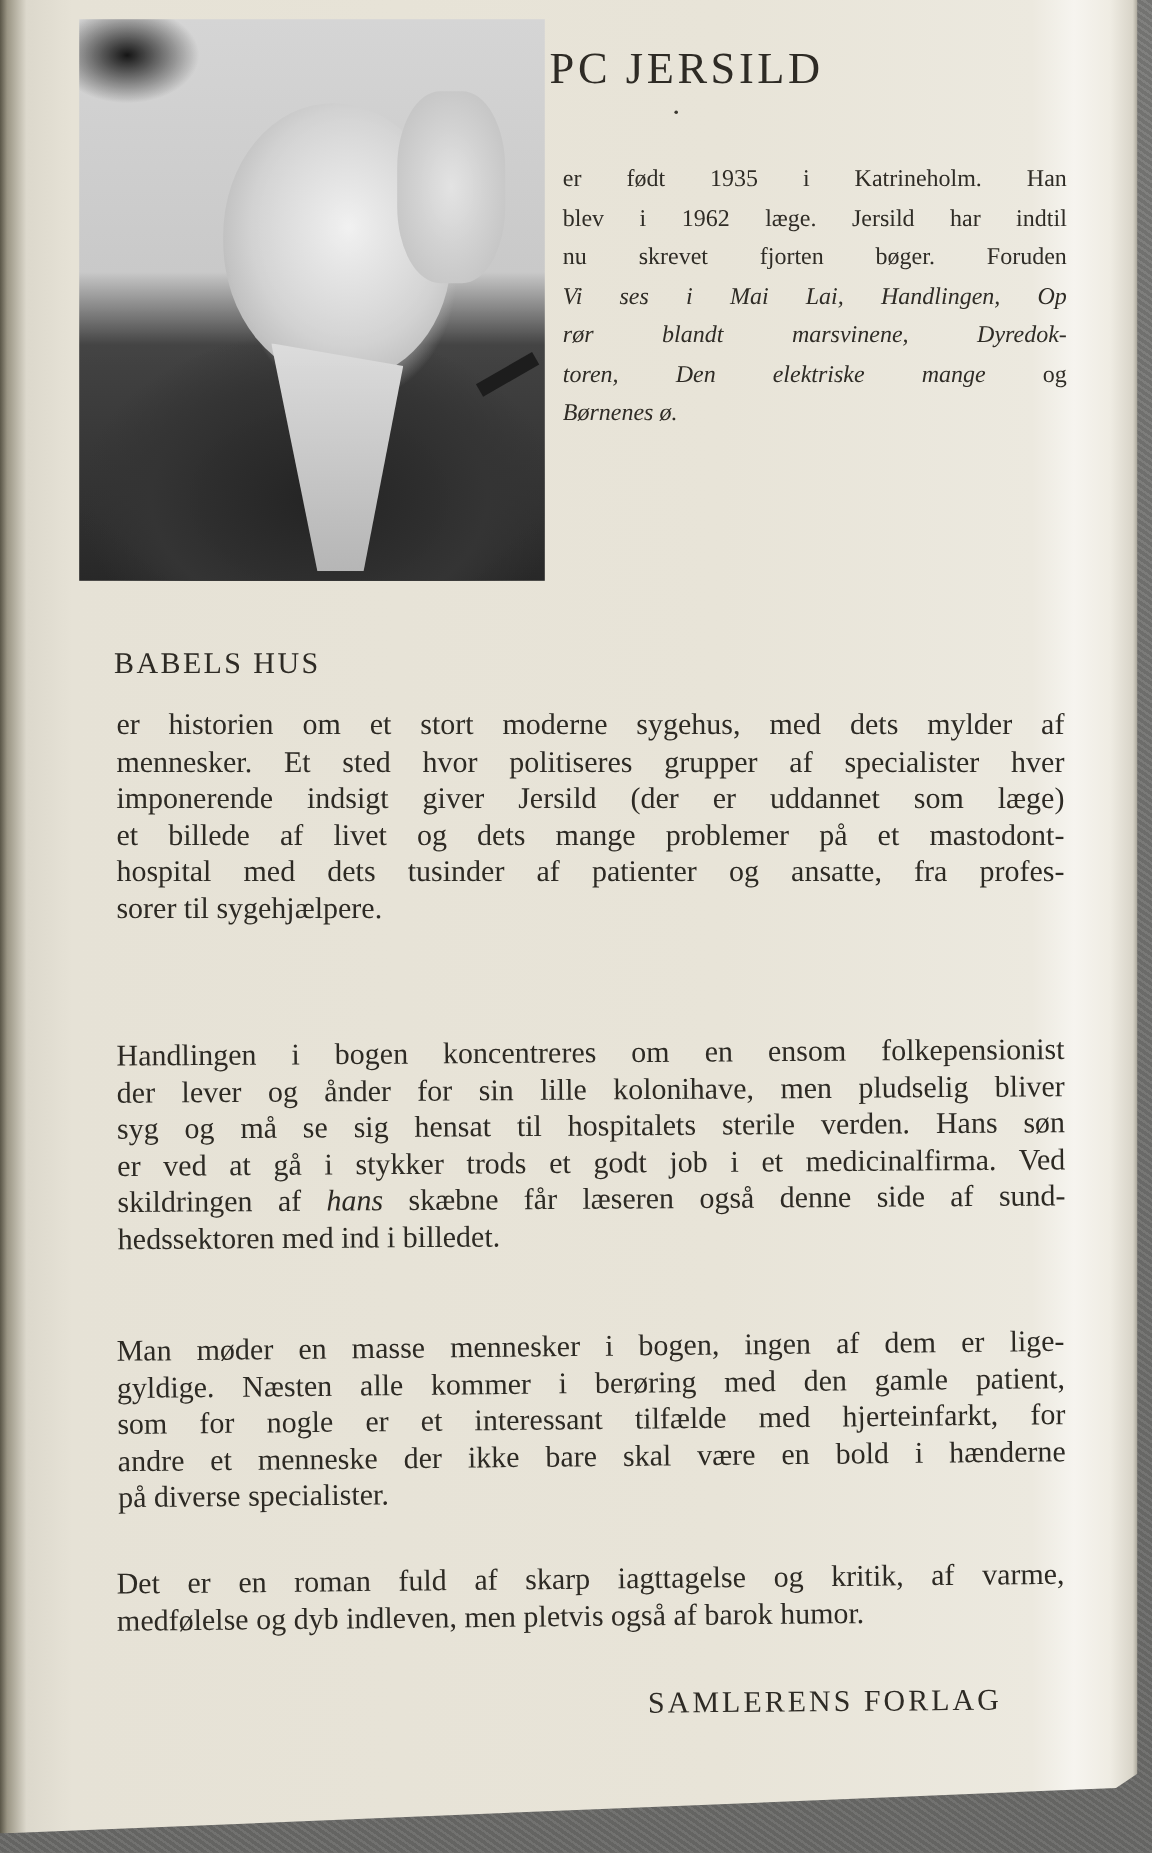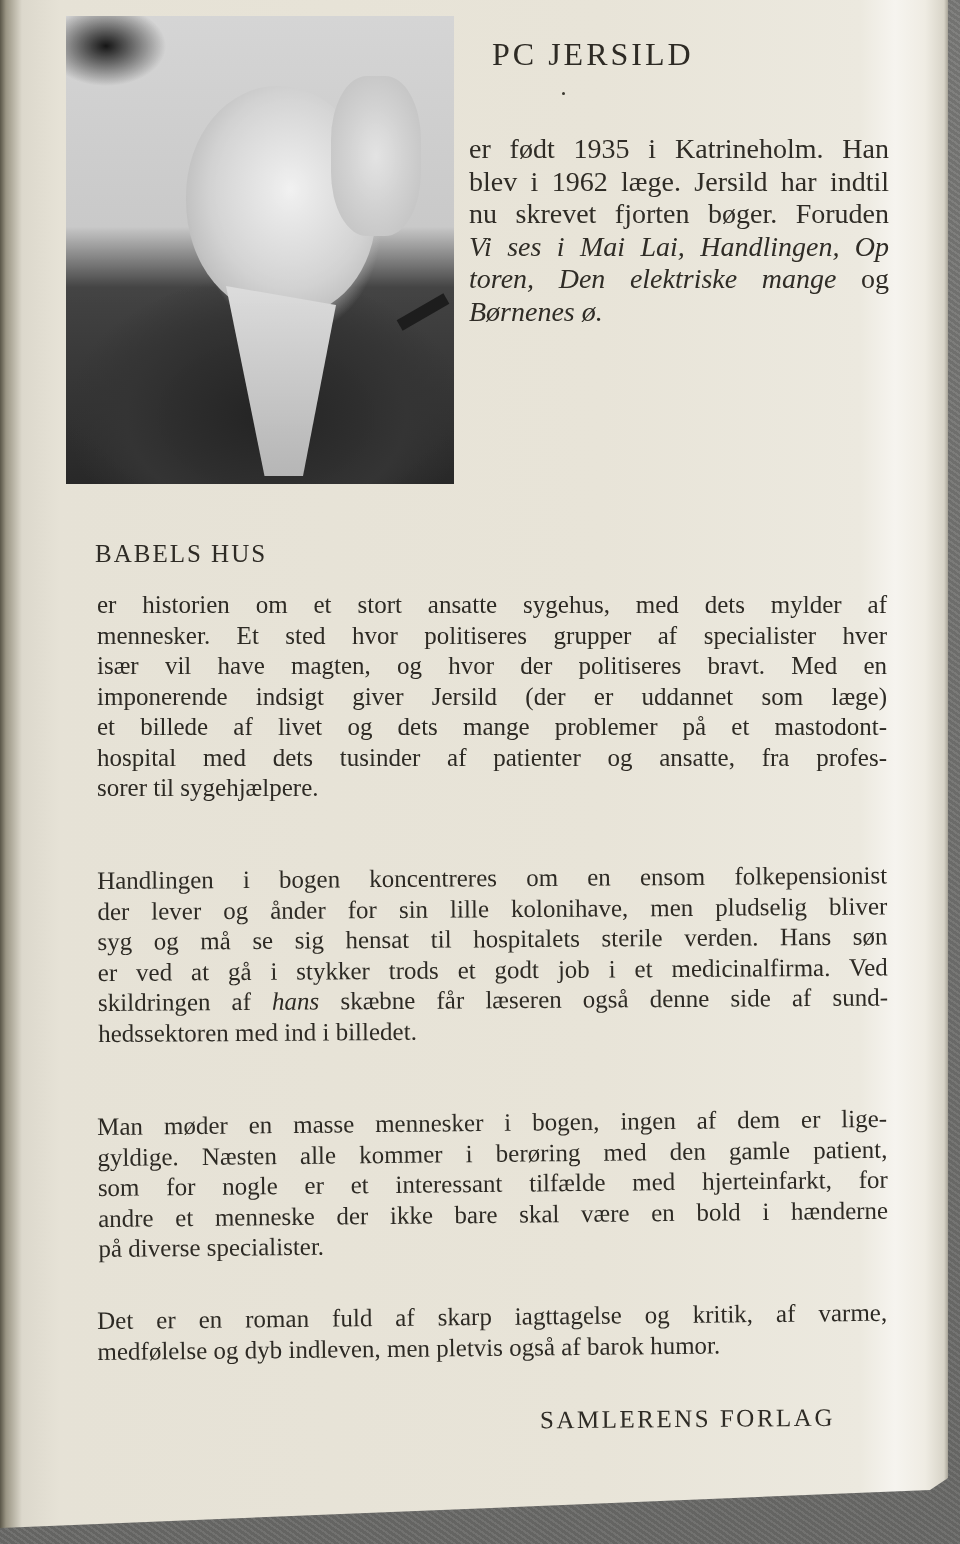--- a/index.html
+++ b/index.html
@@ -43,27 +43,27 @@
   .photo .collar {
     position: absolute; left: 160px; top: 270px; width: 110px; height: 190px;
     background: linear-gradient(180deg, #dcd7cc, #b9b3a6);
     clip-path: polygon(0 0, 100% 10%, 70% 100%, 35% 100%);
   }
   .photo .strap {
     position: absolute; left: 330px; top: 290px; width: 54px; height: 12px;
     background: #222; transform: rotate(-30deg);
   }
   .author-name {
-    position: absolute; left: 492px; top: 36px;
-    font-size: 32px; letter-spacing: 3px; color: #2e2b25;
+    position: absolute; left: 458px; top: 36px;
+    font-size: 37px; letter-spacing: 3px; color: #2e2b25;
   }
   .dot { position: absolute; left: 562px; top: 92px; width: 3px; height: 3px; background:#3a372f; border-radius: 50%; }
   .bio {
     position: absolute; left: 469px; top: 133px; width: 420px;
-    font-size: 28px; line-height: 32.5px; color: #2f2c26;
+    font-size: 20px; line-height: 32.5px; color: #2f2c26;
     text-align: justify;
   }
   .bio .line { display: block; white-space: nowrap; text-align-last: justify; text-align: justify; }
   .bio .line.last { text-align-last: left; }
   .it { font-style: italic; }
   .book-title {
     position: absolute; left: 95px; top: 540px;
     font-size: 25px; letter-spacing: 2px; color: #2e2b25;
   }
   .para {
@@ -97,30 +97,30 @@
   </div>
 
   <div class="author-name">PC JERSILD</div>
   <div class="dot"></div>
 
   <div class="bio" id="bio">
       <span class="line"><span>er født 1935 i Katrineholm. Han</span></span>
       <span class="line"><span>blev i 1962 læge. Jersild har indtil</span></span>
       <span class="line"><span>nu skrevet fjorten bøger. Foruden</span></span>
       <span class="line"><span class="it">Vi ses i Mai Lai, Handlingen, Op</span></span>
+      <span class="line"><span class="it">rør blandt marsvinene, Dyredok-</span></span>
       <span class="line"><span class="it">toren, Den elektriske mange</span><span> og</span></span>
       <span class="line last"><span class="it">Børnenes ø.</span></span>
     </div>
 
   <div class="book-title">BABELS HUS</div>
 
   <div class="para p1" id="para-0">
-      <span class="line"><span>er historien om et stort ansatte sygehus, med dets mylder af</span></span>
+      <span class="line"><span>er historien om et stort moderne sygehus, med dets mylder af</span></span>
       <span class="line"><span>mennesker. Et sted hvor politiseres grupper af specialister hver</span></span>
-      <span class="line"><span>især vil have magten, og hvor der politiseres bravt. Med en</span></span>
       <span class="line"><span>imponerende indsigt giver Jersild (der er uddannet som læge)</span></span>
       <span class="line"><span>et billede af livet og dets mange problemer på et mastodont-</span></span>
       <span class="line"><span>hospital med dets tusinder af patienter og ansatte, fra profes-</span></span>
       <span class="line last"><span>sorer til sygehjælpere.</span></span>
     </div>
   <div class="para p2" id="para-1">
       <span class="line"><span>Handlingen i bogen koncentreres om en ensom folkepensionist</span></span>
       <span class="line"><span>der lever og ånder for sin lille kolonihave, men pludselig bliver</span></span>
       <span class="line"><span>syg og må se sig hensat til hospitalets sterile verden. Hans søn</span></span>
       <span class="line"><span>er ved at gå i stykker trods et godt job i et medicinalfirma. Ved</span></span>

